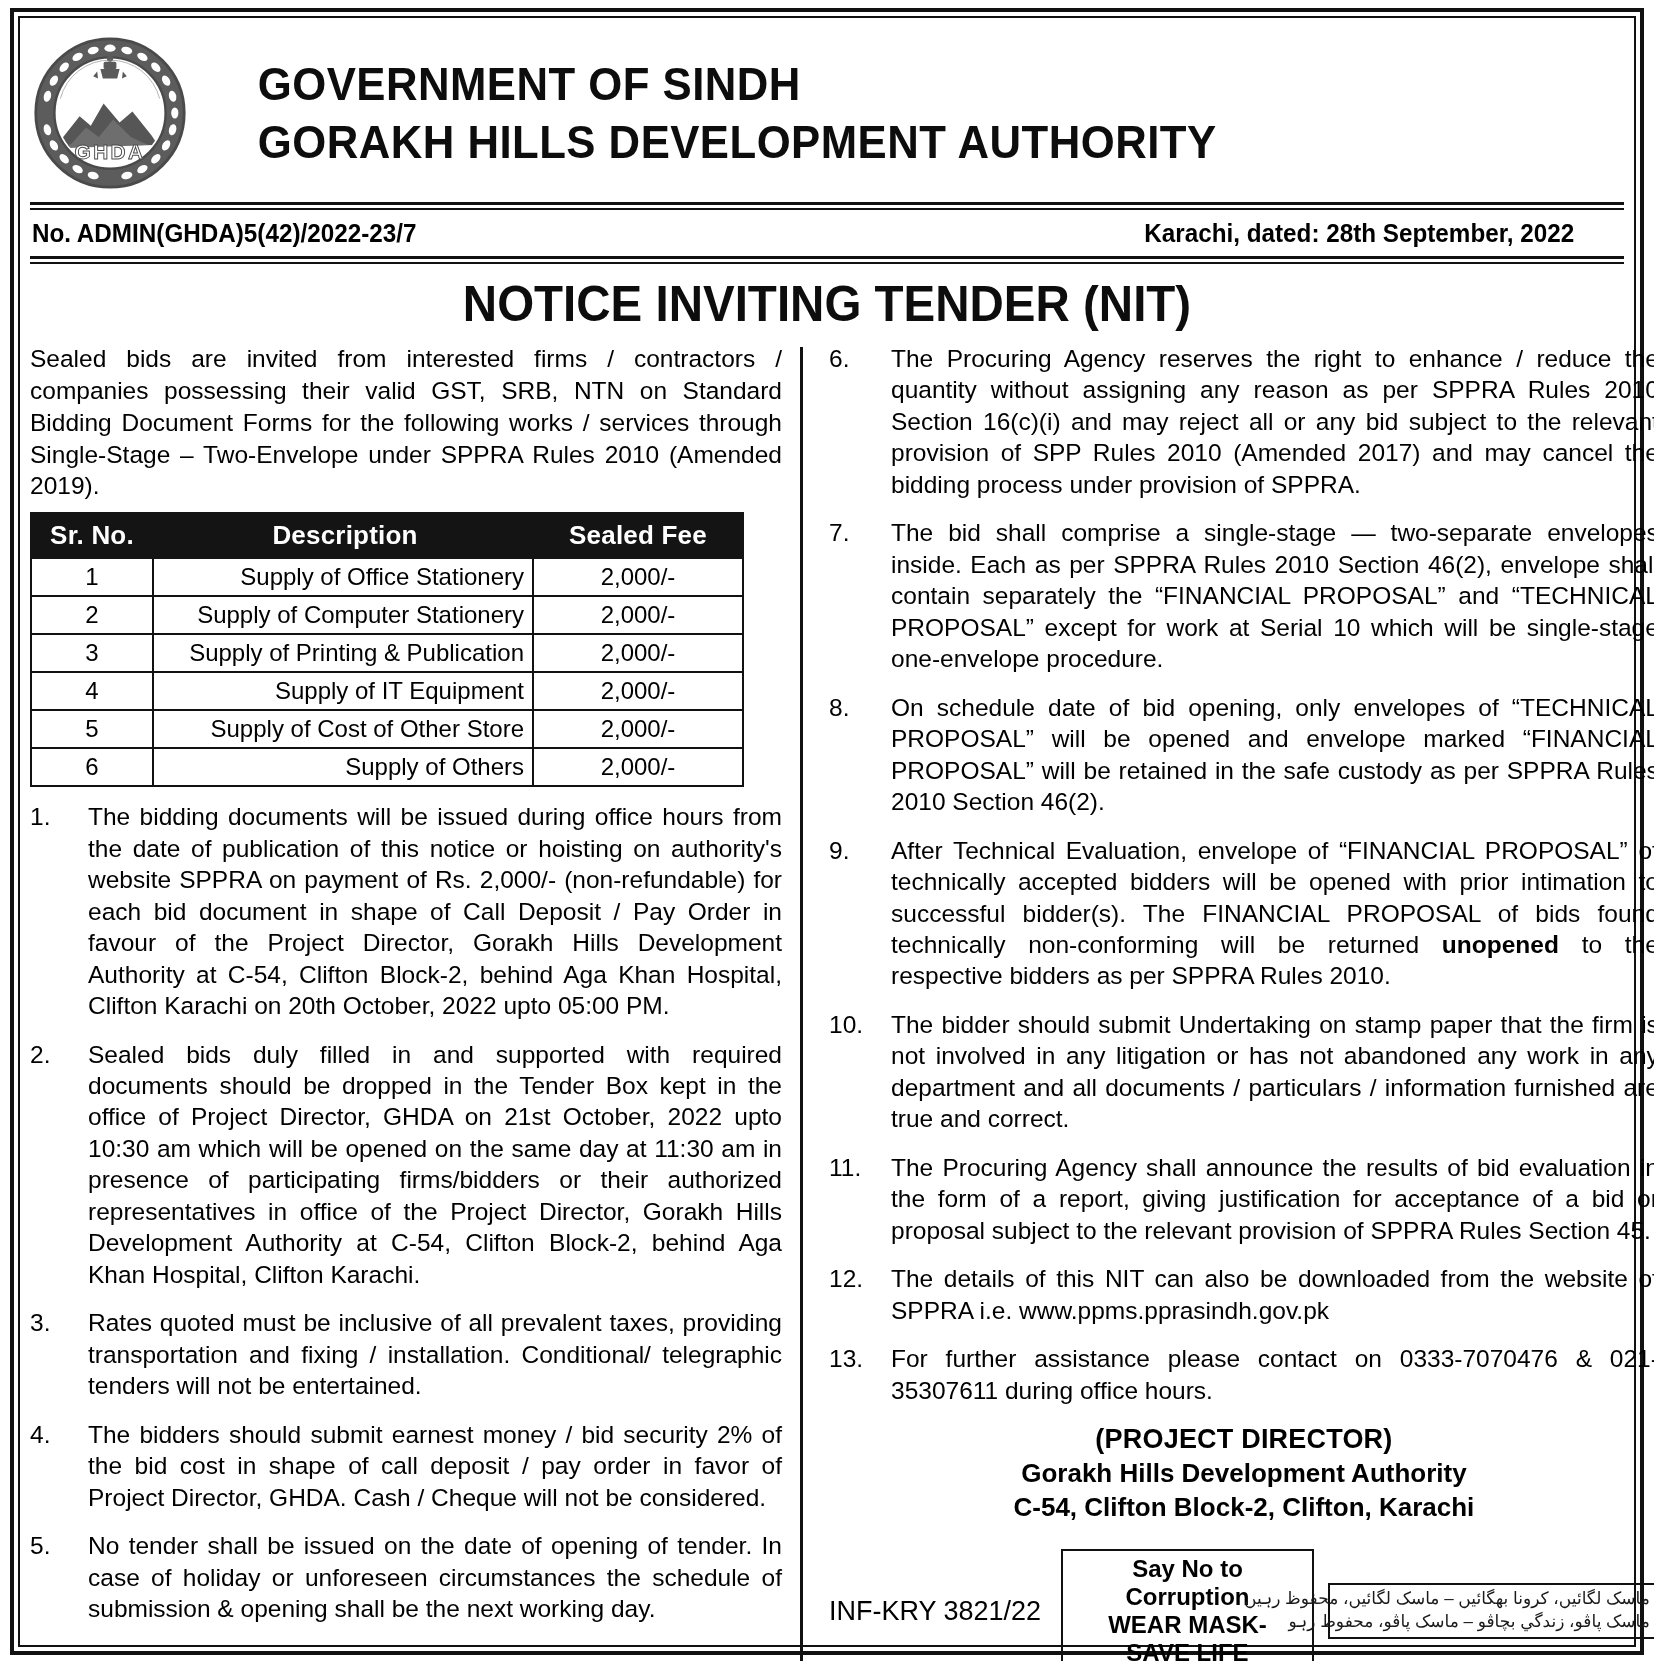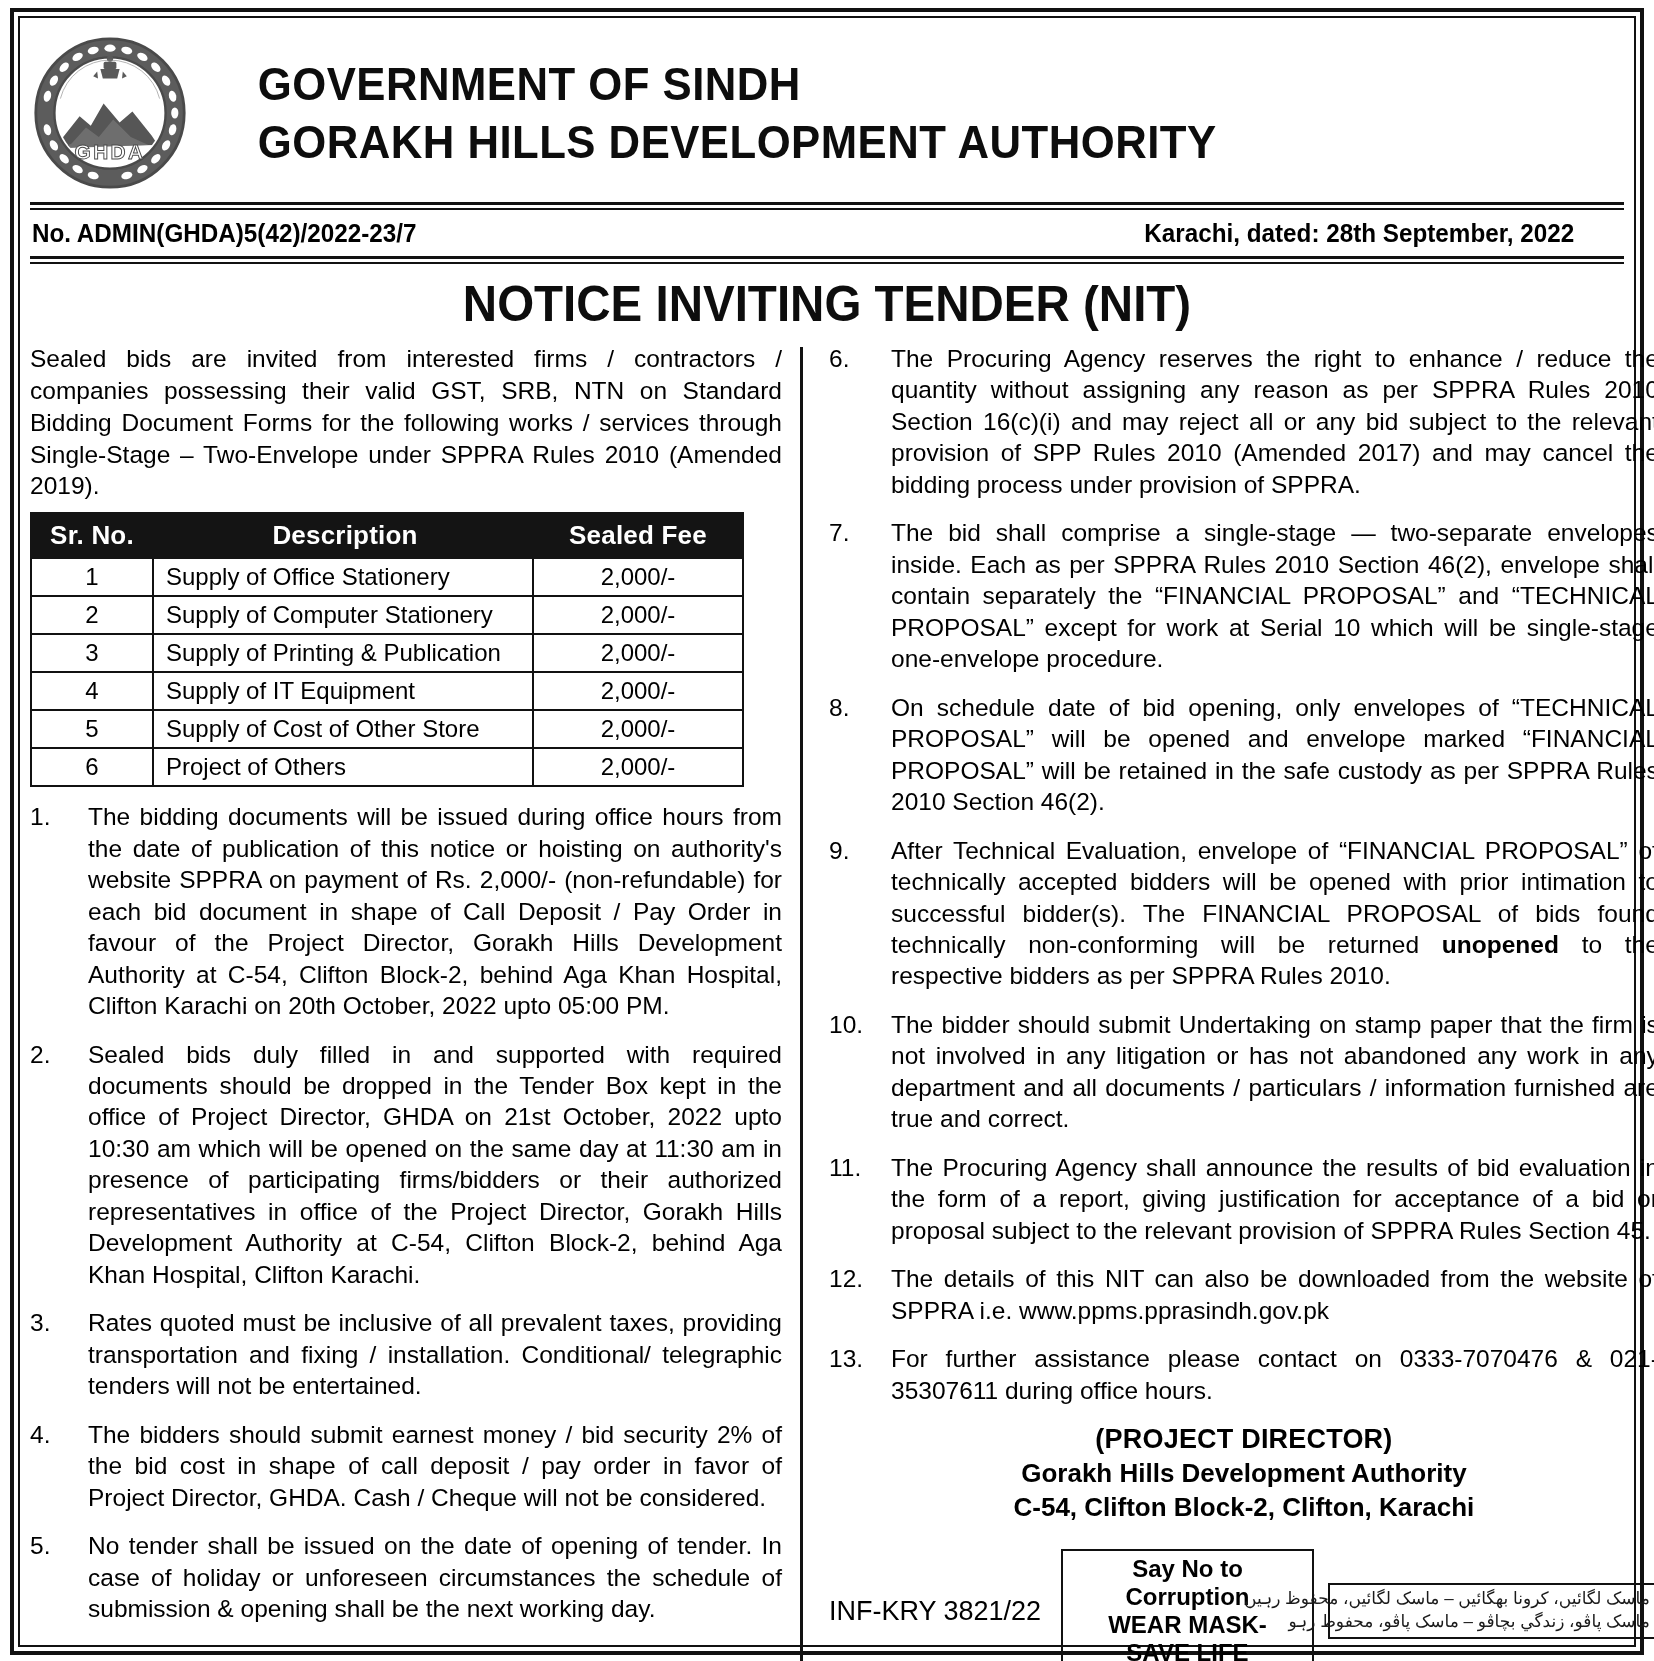--- a/index.html
+++ b/index.html
@@ -159,21 +159,21 @@
     background: #141414;
     color: #ffffff;
     font-weight: bold;
     text-align: center;
     font-size: 26px;
     border-color: #141414;
     padding: 6px 8px;
     letter-spacing: 0.2px;
   }
   .c-sr  { width: 122px; text-align: center; }
-  .c-desc{ width: 380px; text-align: left; padding-left: 12px !important; }
+  .c-desc{ width: 380px; text-align: right; padding-left: 12px !important; }
   .c-fee { width: 210px; text-align: center; }
 
   
   ol.clauses {
     list-style: none;
     margin: 0;
     padding: 0;
   }
   ol.clauses li {
     display: flex;
@@ -423,21 +423,21 @@
               <td class="c-desc">Supply of IT Equipment</td>
               <td class="c-fee">2,000/-</td>
             </tr>
             <tr>
               <td class="c-sr">5</td>
               <td class="c-desc">Supply of Cost of Other Store</td>
               <td class="c-fee">2,000/-</td>
             </tr>
             <tr>
               <td class="c-sr">6</td>
-              <td class="c-desc">Project of Others</td>
+              <td class="c-desc">Supply of Others</td>
               <td class="c-fee">2,000/-</td>
             </tr>
           </tbody>
         </table>
 
         <ol class="clauses">
           <li>
             <span class="num">1.</span>
             <span class="body">The bidding documents will be issued during office hours from the date of publication of this notice or hoisting on authority's website SPPRA on payment of Rs. 2,000/- (non-refundable) for each bid document in shape of Call Deposit / Pay Order in favour of the Project Director, Gorakh Hills Development Authority at C-54, Clifton Block-2, behind Aga Khan Hospital, Clifton Karachi on 20th October, 2022 upto 05:00 PM.</span>
           </li>

